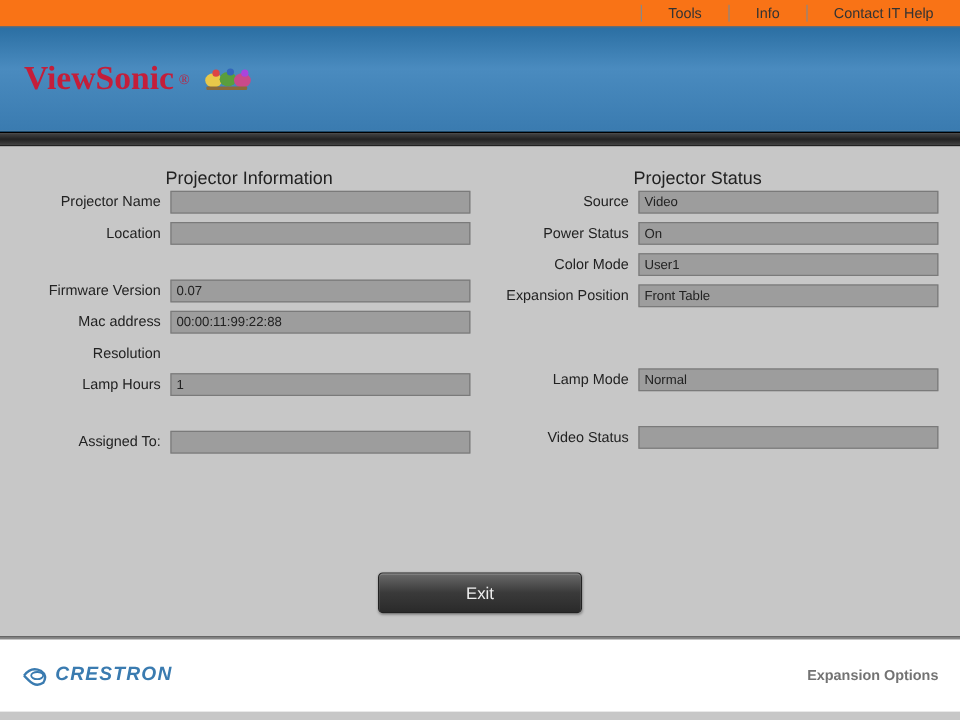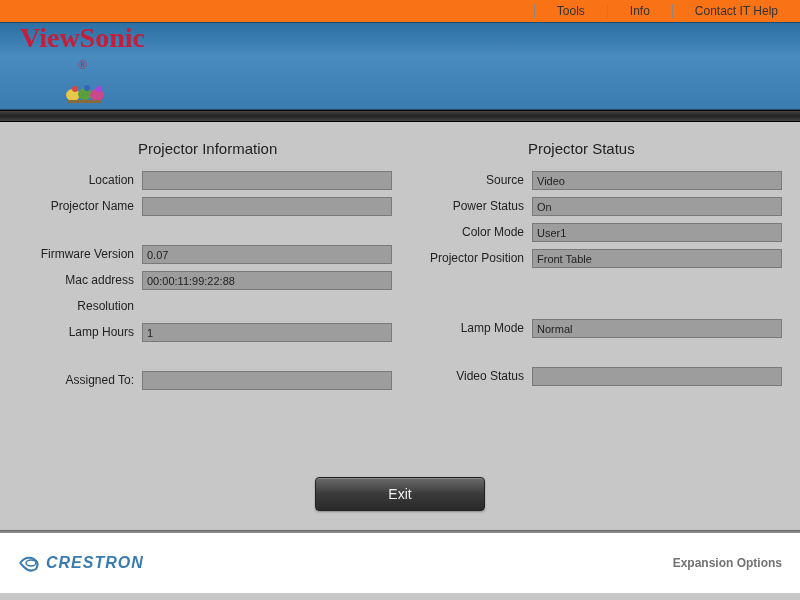--- a/index.html
+++ b/index.html
@@ -32,21 +32,20 @@
       border-top: 1px solid #1a4a6e;
       border-bottom: 1px solid #1a4a6e;
       display: flex;
       align-items: center;
       padding-left: 20px;
     }
     .vs-logo {
       display: flex;
       align-items: center;
       gap: 4px;
-      flex-direction: column;
     }
     .vs-text {
       font-family: Georgia, 'Times New Roman', serif;
       font-size: 28px;
       font-weight: bold;
       color: #c41e3a;
     }
     .vs-reg {
       font-size: 12px;
       color: #c41e3a;
@@ -73,21 +72,20 @@
       display: flex;
       width: 100%;
     }
     .col {
       flex: 1;
       padding: 0 8px;
     }
     .section-title {
       font-size: 15px;
       color: #222;
-      margin-bottom: 12px;
       margin-left: 120px;
       font-weight: normal;
     }
     .field-row {
       display: flex;
       align-items: center;
       margin-bottom: 4px;
       height: 22px;
     }
     .field-label {
@@ -187,25 +185,25 @@
 </div>
 
 <div class="divider-bar"></div>
 
 <div class="content">
   <div class="columns">
     <div class="col">
       <div class="section-title">Projector Information</div>
 
       <div class="field-row">
+        <div class="field-label">Projector Name</div>
+        <div class="field-value"></div>
+      </div>
+      <div class="field-row">
         <div class="field-label">Location</div>
-        <div class="field-value"></div>
-      </div>
-      <div class="field-row">
-        <div class="field-label">Projector Name</div>
         <div class="field-value"></div>
       </div>
       <div class="spacer-row"></div>
       <div class="field-row">
         <div class="field-label">Firmware Version</div>
         <div class="field-value">0.07</div>
       </div>
       <div class="field-row">
         <div class="field-label">Mac address</div>
         <div class="field-value">00:00:11:99:22:88</div>
@@ -233,21 +231,21 @@
       </div>
       <div class="field-row">
         <div class="field-label">Power Status</div>
         <div class="field-value">On</div>
       </div>
       <div class="field-row">
         <div class="field-label">Color Mode</div>
         <div class="field-value">User1</div>
       </div>
       <div class="field-row">
-        <div class="field-label">Projector Position</div>
+        <div class="field-label">Expansion Position</div>
         <div class="field-value">Front Table</div>
       </div>
       <div class="spacer-row"></div>
       <div class="spacer-row"></div>
       <div class="field-row">
         <div class="field-label">Lamp Mode</div>
         <div class="field-value">Normal</div>
       </div>
       <div class="spacer-row"></div>
       <div class="field-row">

